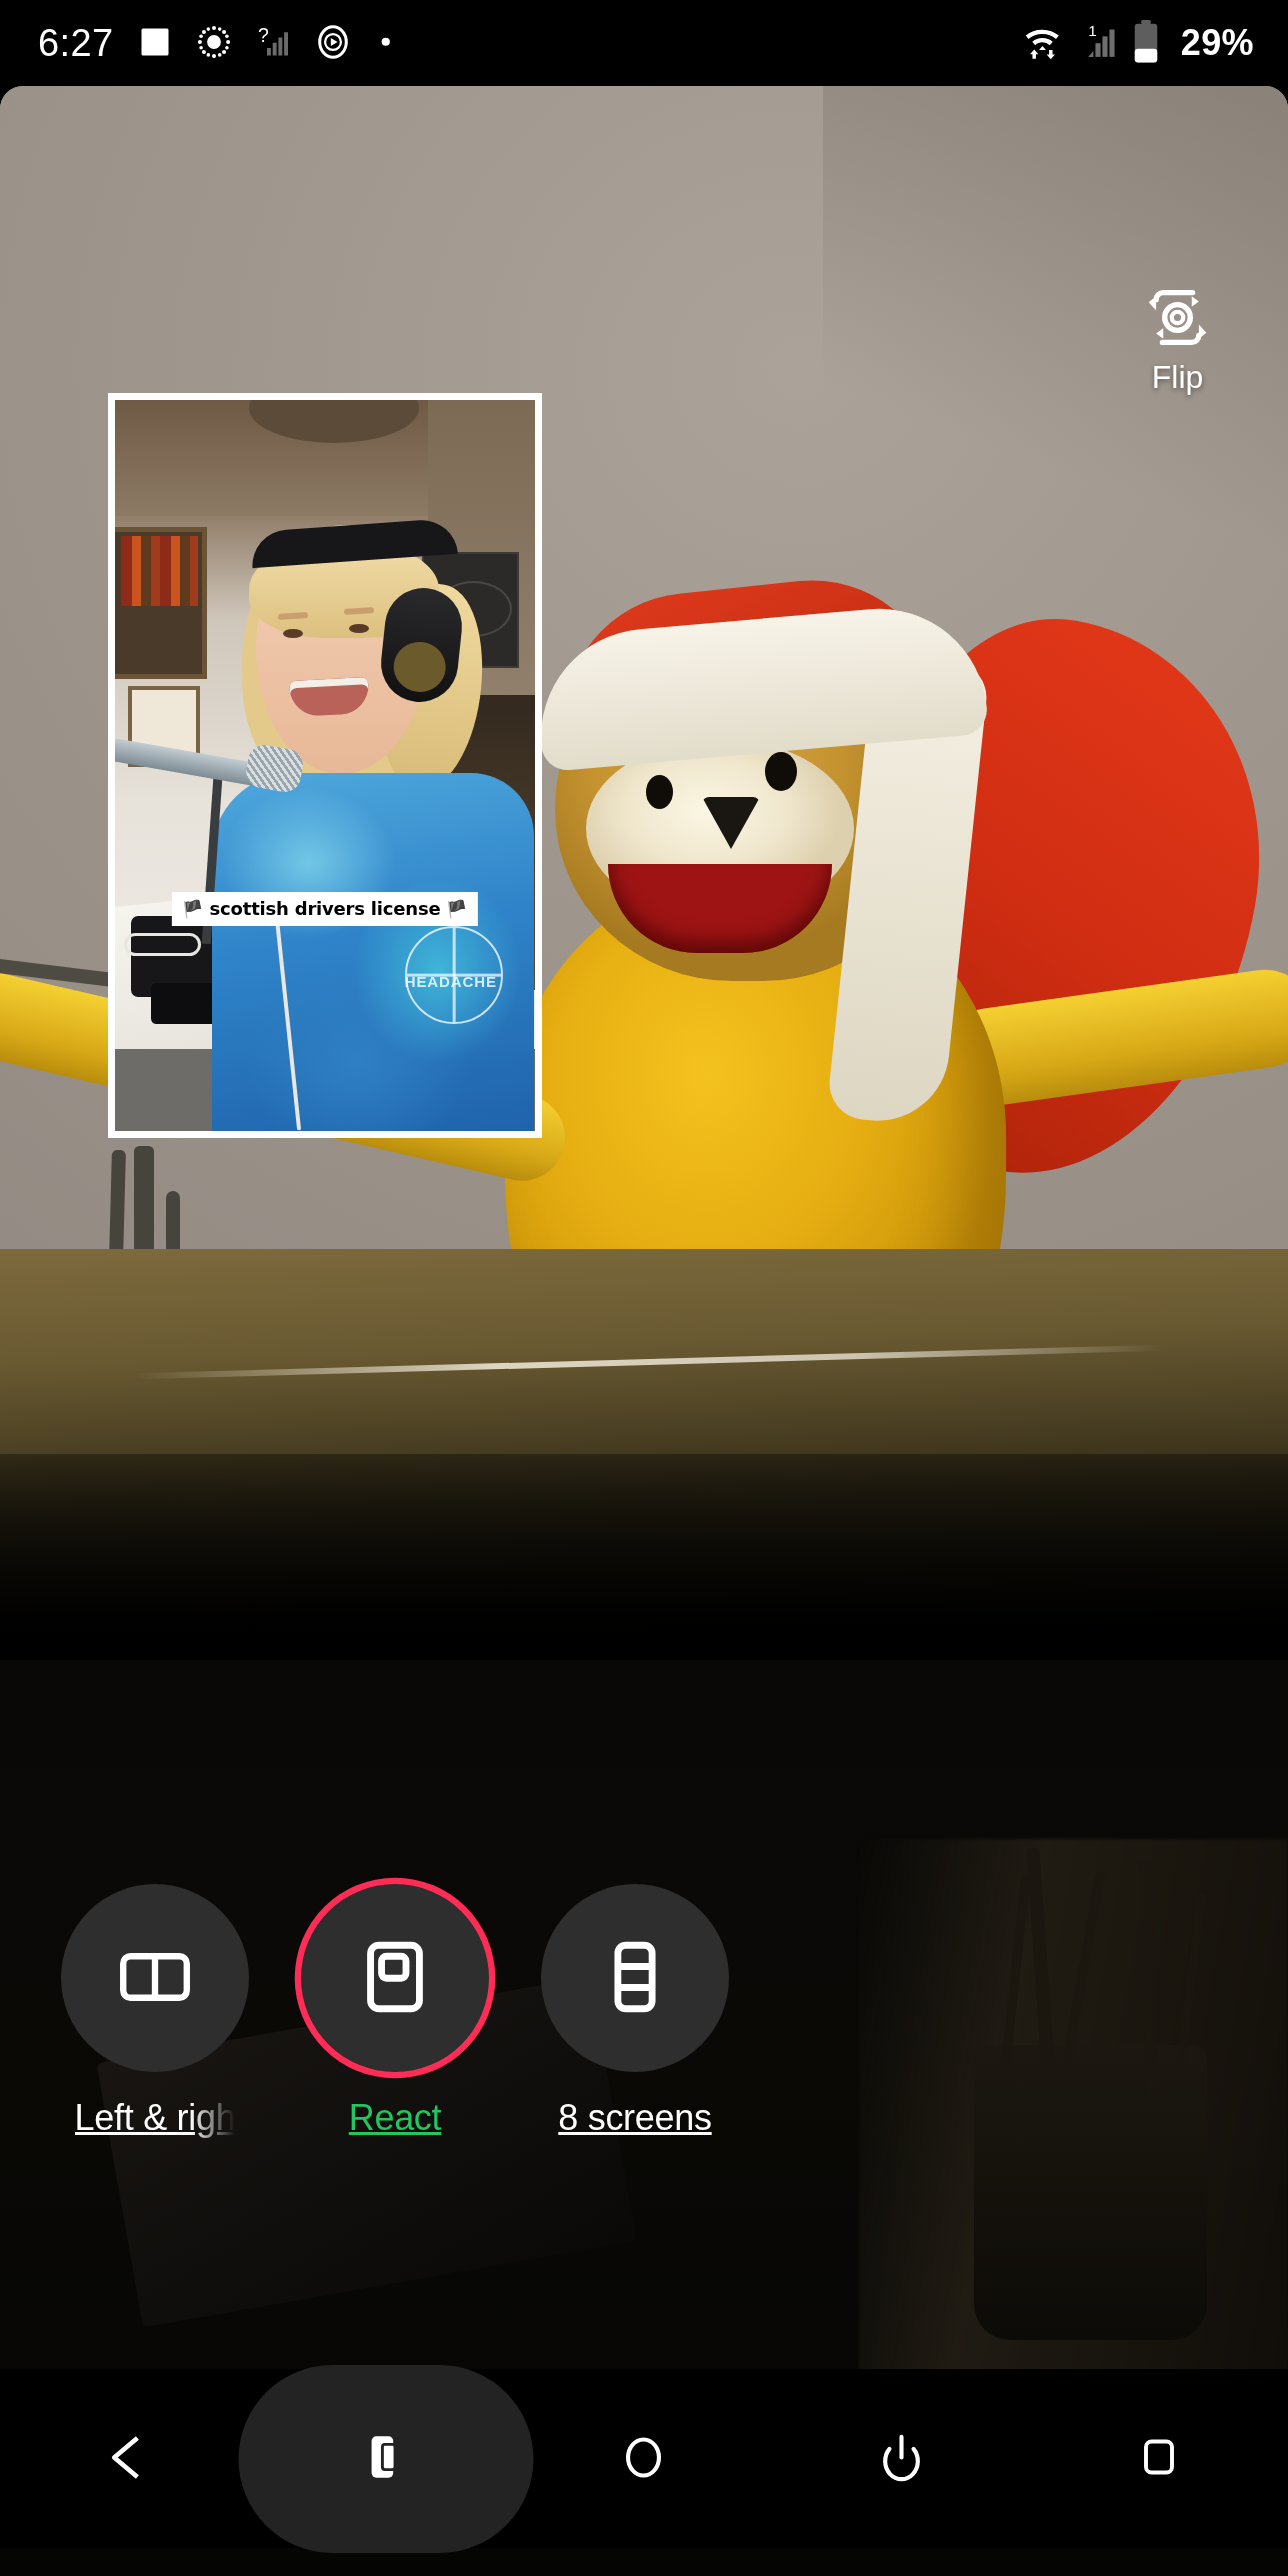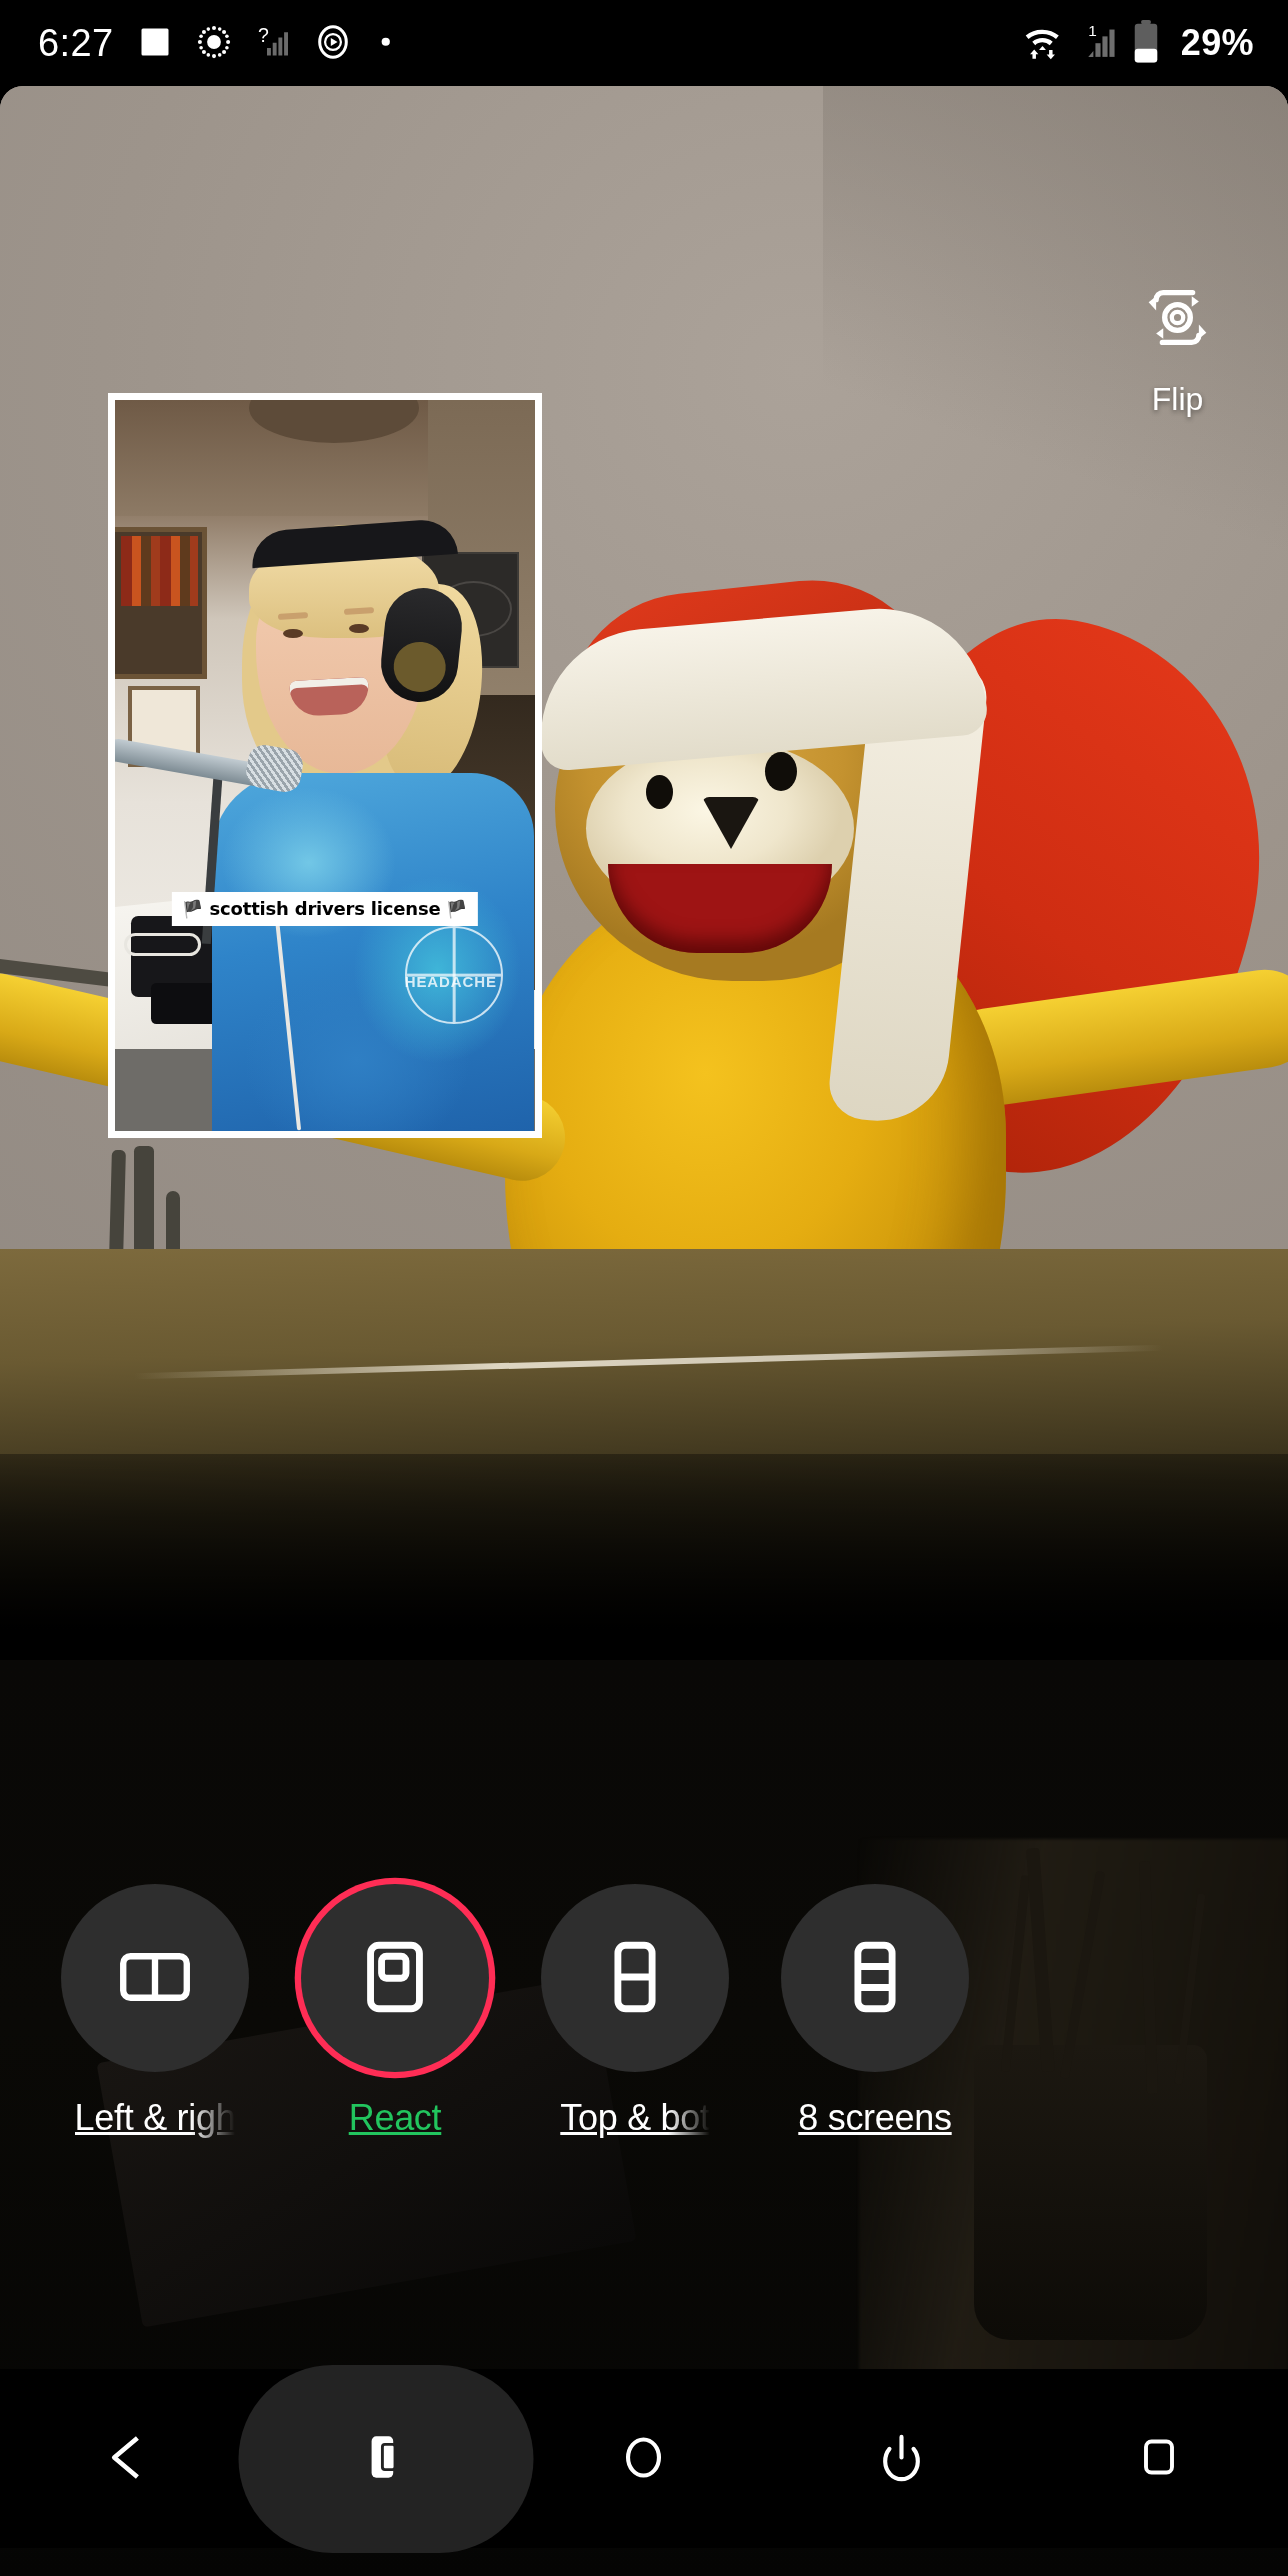--- a/index.html
+++ b/index.html
@@ -297,21 +297,21 @@
     background:#fff; color:#000;
     font-size:18px; font-weight:700; letter-spacing:-0.2px;
     padding:6.3px 10.7px; white-space:nowrap;
     font-family:"DejaVu Sans", sans-serif;
   }
   .flag{ color:#0d5eaf; font-size:17px; }
 
   
   .flip{
     position:absolute; right:47px; top:195px; width:127px; z-index:30;
-    display:flex; flex-direction:column; align-items:center; gap:24px;
+    display:flex; flex-direction:column; align-items:center; gap:2px;
     cursor:pointer;
   }
   .flip-label{
     color:#fff; font-size:32px; font-weight:400;
     text-shadow:0 1.8px 5.4px rgba(0,0,0,.45);
   }
 
   
   .panel{
     position:absolute; left:0; top:1660px; width:1288px; height:916px;
@@ -621,31 +621,20 @@
           <span>
             <svg width="88" height="88" viewBox="0 0 36 36">
               <rect x="8" y="5" width="20" height="26" rx="3.4" fill="none" stroke="#fff" stroke-width="2.8"></rect>
               <rect x="12.5" y="9.5" width="10" height="9" rx="2" fill="none" stroke="#fff" stroke-width="2.8"></rect>
             </svg>
           </span>
         </div>
         <div class="opt-label">React</div>
       </div>
 
-      <div class="opt fade-right">
-        <div class="opt-circle">
-          <span>
-            <svg width="88" height="88" viewBox="0 0 36 36">
-              <rect x="11" y="5" width="14" height="26" rx="3.2" fill="none" stroke="#fff" stroke-width="2.8"></rect>
-              <line x1="11" y1="18" x2="25" y2="18" stroke="#fff" stroke-width="2.8"></line>
-            </svg>
-          </span>
-        </div>
-        <div class="opt-label">Top &amp; bot</div>
-      </div>
 
       <div class="opt">
         <div class="opt-circle">
           <span>
             <svg width="88" height="88" viewBox="0 0 36 36">
               <rect x="11" y="5" width="14" height="26" rx="3.2" fill="none" stroke="#fff" stroke-width="2.8"></rect>
               <line x1="11" y1="13.7" x2="25" y2="13.7" stroke="#fff" stroke-width="2.8"></line>
               <line x1="11" y1="22.3" x2="25" y2="22.3" stroke="#fff" stroke-width="2.8"></line>
             </svg>
           </span>

